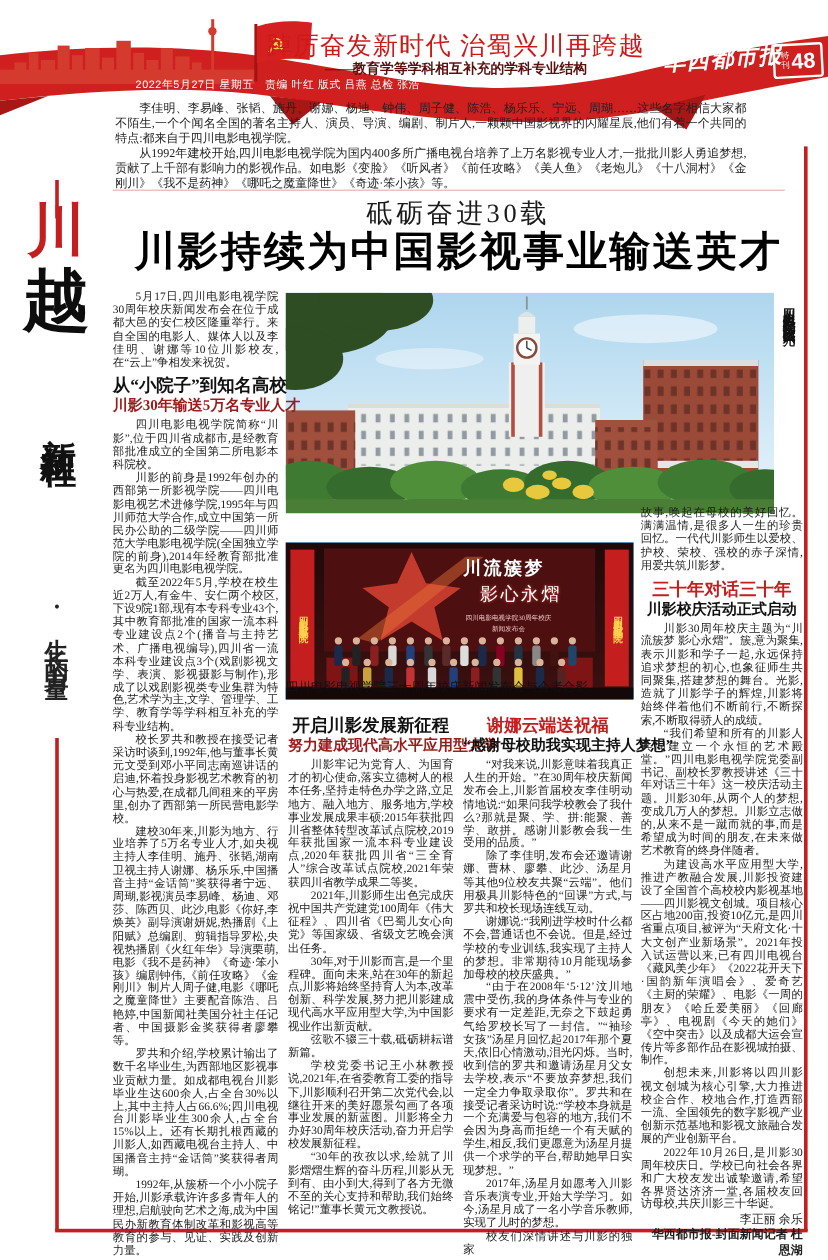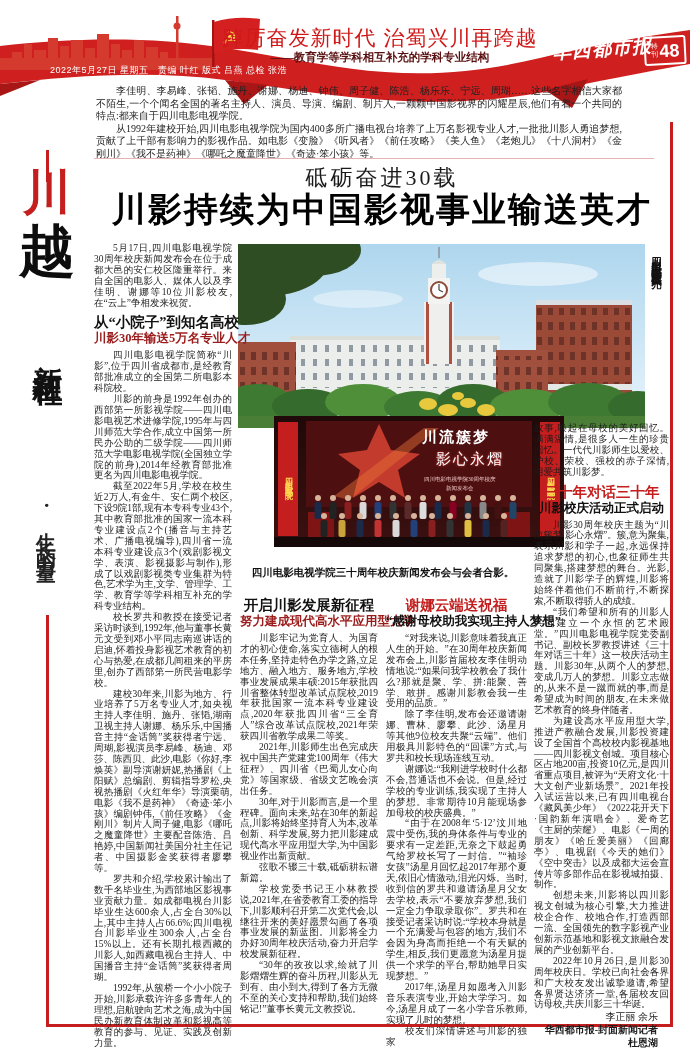--- a/index.html
+++ b/index.html
@@ -6,21 +6,21 @@
   #page{position:relative;width:690px;height:1050px;overflow:hidden;background:#fff;
         font-family:"Liberation Serif","DejaVu Serif",serif;}
   .abs{position:absolute;}
   
   #masthead{left:0;top:0;width:690px;height:118px;}
   #slogan{left:208px;top:24px;width:344px;text-align:center;color:#d01818;font-weight:normal;
           font-size:21px;letter-spacing:1px;font-family:"Liberation Sans",sans-serif;white-space:nowrap;}
   #subslogan{left:208px;top:50px;width:344px;text-align:center;color:#5a1010;font-weight:bold;
           font-size:11.5px;white-space:nowrap;}
   #dateline{left:50px;top:64px;width:300px;color:#fff;font-size:9px;letter-spacing:.5px;
-          font-family:"Liberation Sans",sans-serif;white-space:nowrap;}
+          font-family:"Liberation Sans",sans-serif;white-space:nowrap;text-align:right;}
   #paperlogo{left:552px;top:36px;color:#fff;font-style:italic;font-weight:bold;font-size:19px;
           transform:rotate(-4deg);letter-spacing:1px;white-space:nowrap;}
   #badge{left:644px;top:36px;width:38px;height:25px;border:2px solid #fff;border-radius:3px;
           transform:rotate(-3deg);display:flex;align-items:center;justify-content:center;gap:1px;color:#fff;}
   #badge .bl{font-size:7px;line-height:7.5px;width:8px;text-align:center;}
   #badge .bn{font-size:18px;font-weight:bold;font-family:"Liberation Sans",sans-serif;line-height:18px;}
   
   #intro{left:96px;top:85px;width:526px;font-size:10px;line-height:12.6px;color:#222;text-align:justify;}
   #intro p{margin:0;text-indent:2em;}
   #pinkrule{left:94px;top:158px;width:560px;height:1px;background:#e5b3b3;}
@@ -34,43 +34,43 @@
   
   #sidebar{left:12px;top:166px;width:70px;text-align:center;}
   #cal1{font-size:48px;line-height:54px;font-weight:bold;color:#c41e1e;}
   #cal2{font-size:56px;line-height:62px;font-weight:bold;color:#0d0d0d;}
   #cal3{writing-mode:vertical-rl;margin:6px auto 0;font-size:30px;letter-spacing:8px;font-weight:bold;color:#111;height:130px;}
   #cal4{writing-mode:vertical-rl;margin:14px auto 0;font-size:20px;letter-spacing:8px;color:#222;height:195px;font-weight:bold;}
   
   #photo1{left:238px;top:244px;width:407px;height:184px;overflow:hidden;background:#cde6f4;}
   #cap1{left:649px;top:248px;height:180px;writing-mode:vertical-rl;font-weight:bold;font-size:10.5px;
         letter-spacing:2px;color:#111;}
-  #photo2{left:238px;top:416px;width:290px;height:131px;overflow:hidden;background:#0369a1;margin-left:36px;}
-  #cap2{left:238px;top:566px;width:290px;text-align:center;font-weight:bold;font-size:10.5px;color:#111;white-space:nowrap;}
+  #photo2{left:238px;top:452px;width:290px;height:131px;overflow:hidden;background:#0369a1;}
+  #cap2{left:238px;top:566px;width:290px;text-align:left;font-weight:normal;font-size:10.5px;color:#111;white-space:nowrap;}
   .banner{position:absolute;top:6px;width:20px;height:114px;background:#c41e1e;color:#ffd34d;
         writing-mode:vertical-rl;font-size:8px;font-weight:bold;letter-spacing:2px;text-align:center;line-height:20px;}
   .scr-t1{position:absolute;left:148px;top:12px;font-size:15px;font-weight:bold;color:#fff;letter-spacing:2px;
         font-family:"Liberation Sans",sans-serif;}
   .scr-t2{position:absolute;left:162px;top:34px;font-size:15px;font-weight:normal;color:#fff;letter-spacing:2px;
         font-family:"Liberation Sans",sans-serif;text-shadow:0 0 3px #e04040;}
   .scr-s1{position:absolute;left:150px;top:60px;font-size:5.5px;color:#f0c5c5;}
   .scr-s2{position:absolute;left:172px;top:69px;font-size:5.5px;color:#f0c5c5;}
   
   .col{font-size:9.5px;line-height:10.9px;color:#1c1c1c;text-align:justify;}
   .col p{margin:0;text-indent:2em;}
   .col p.noindent{text-indent:0;}
   .subhead{text-align:center;margin:5px 0 4px;text-indent:0 !important;}
   .sh1{font-size:14.5px;line-height:18px;font-weight:bold;white-space:nowrap;}
   .sh2{font-size:12.5px;line-height:15px;font-weight:bold;white-space:nowrap;}
   .black{color:#111;} .dred{color:#9b1c1c;} .bred{color:#c41e1e;}
   #col1{left:94px;top:243px;width:138px;}
   #col2{left:240px;top:591px;width:138px;}
   #col3{left:386px;top:591px;width:141px;}
   #col4{left:534px;top:423px;width:135px;}
-  .byline{text-align:right;text-indent:0 !important;padding-right:11px;font-size:10px;line-height:13px;}
+  .byline{text-align:right;text-indent:0 !important;padding-right:0;font-size:10px;line-height:13px;}
   .byline.b{font-weight:bold;}
 </style>
 </head>
 <body>
 
 <div id="page">
 
   <div id="masthead" class="abs">
     <svg width="690" height="118" viewBox="0 0 690 118">
 

